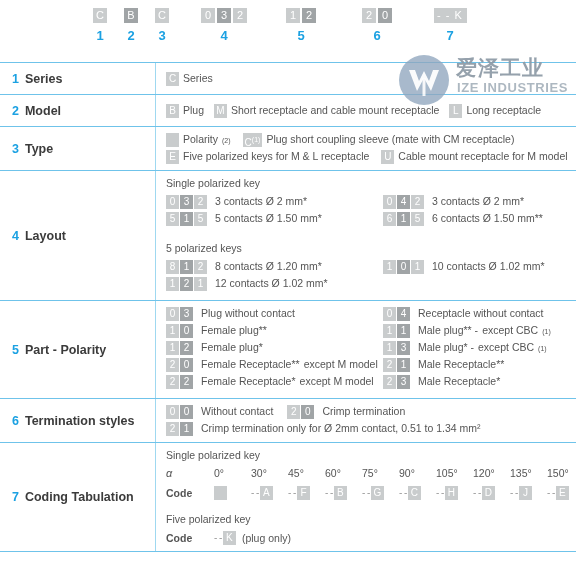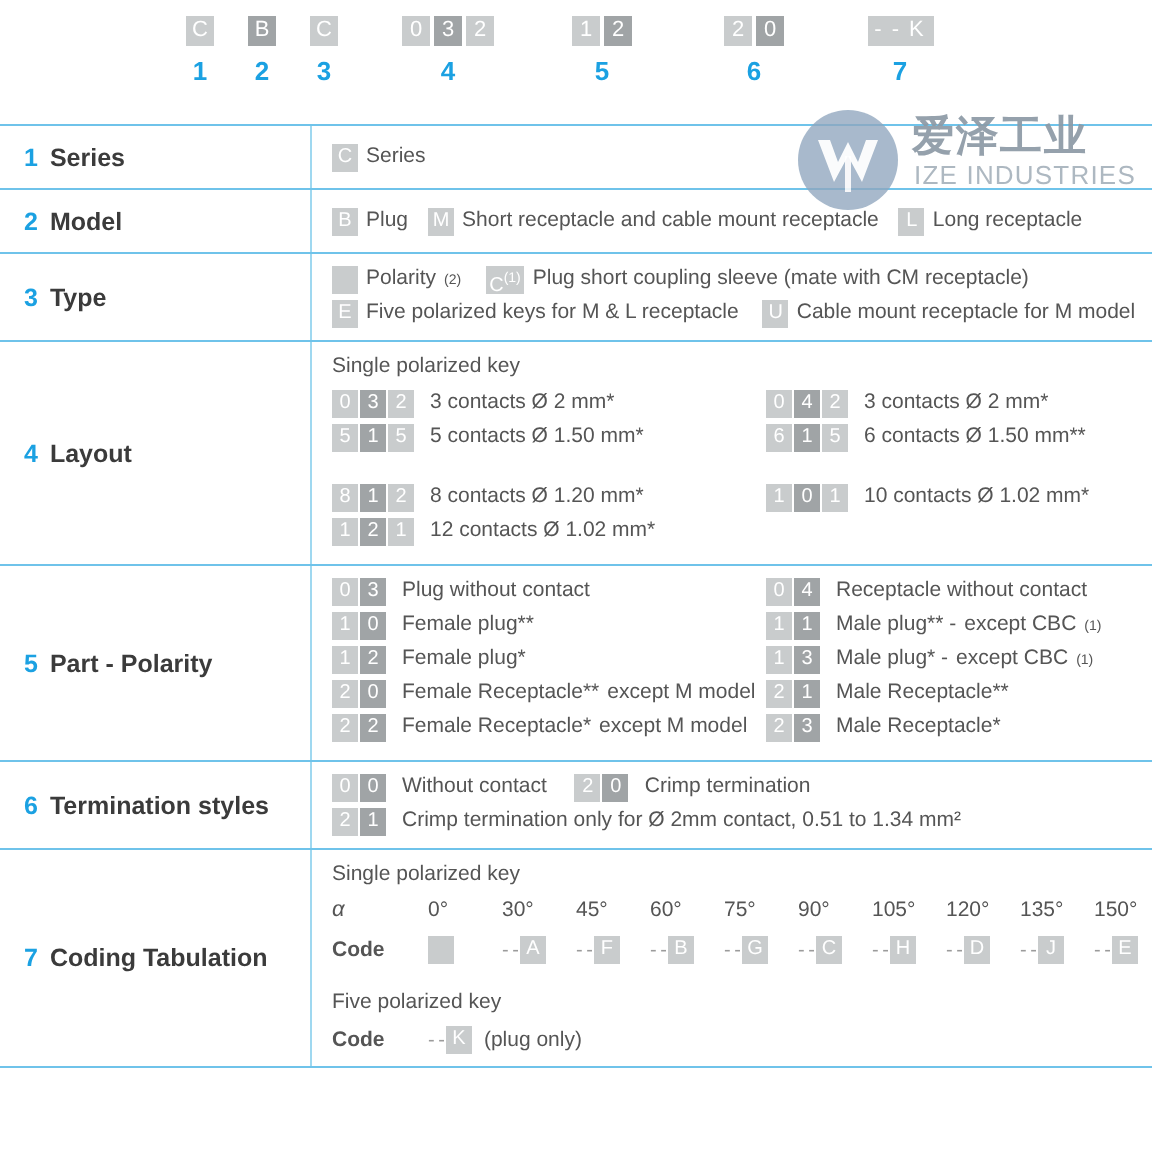--- a/index.html
+++ b/index.html
@@ -21,21 +21,21 @@
   }
   #watermark .wm-logo { position:absolute; left:0; top:6px; }
   #watermark .wm-cn {
     position:absolute; left:58px; top:6px;
     font-size:21px; font-weight:bold; letter-spacing:1px;
     color:#8d9aa6; white-space:nowrap;text-align:right;
   }
   #watermark .wm-en {
     position:absolute; left:59px; top:32px;
     font-size:13px; letter-spacing:.6px;
-    color:#a7b2bc; white-space:nowrap;
+    color:#a7b2bc; white-space:nowrap;font-weight:bold;
   }
 
   
   #header { position:relative; height:62px; }
   .hdr-group { position:absolute; top:8px; }
   .hdr-codes { display:flex; gap:2px; justify-content:center; }
   .hdr-num {
     margin-top:5px; text-align:center;
     font-size:13px; font-weight:bold; color:#1ba1e2;
   }
@@ -270,20 +270,21 @@
             <span class="codegrp">
               <span class="chip sm">6</span>
               <span class="chip sm dark">1</span>
               <span class="chip sm">5</span>
             </span>
             <span class="txt">6 contacts Ø 1.50 mm**</span>
           </div>
         </div>
       </div>
       <div class="gap"></div>
+      <div class="subhead">5 polarized keys</div>
       <div class="cols">
         <div class="col-a">
           <div class="ent">
             <span class="codegrp">
               <span class="chip sm">8</span>
               <span class="chip sm dark">1</span>
               <span class="chip sm">2</span>
             </span>
             <span class="txt">8 contacts Ø 1.20 mm*</span>
           </div>

